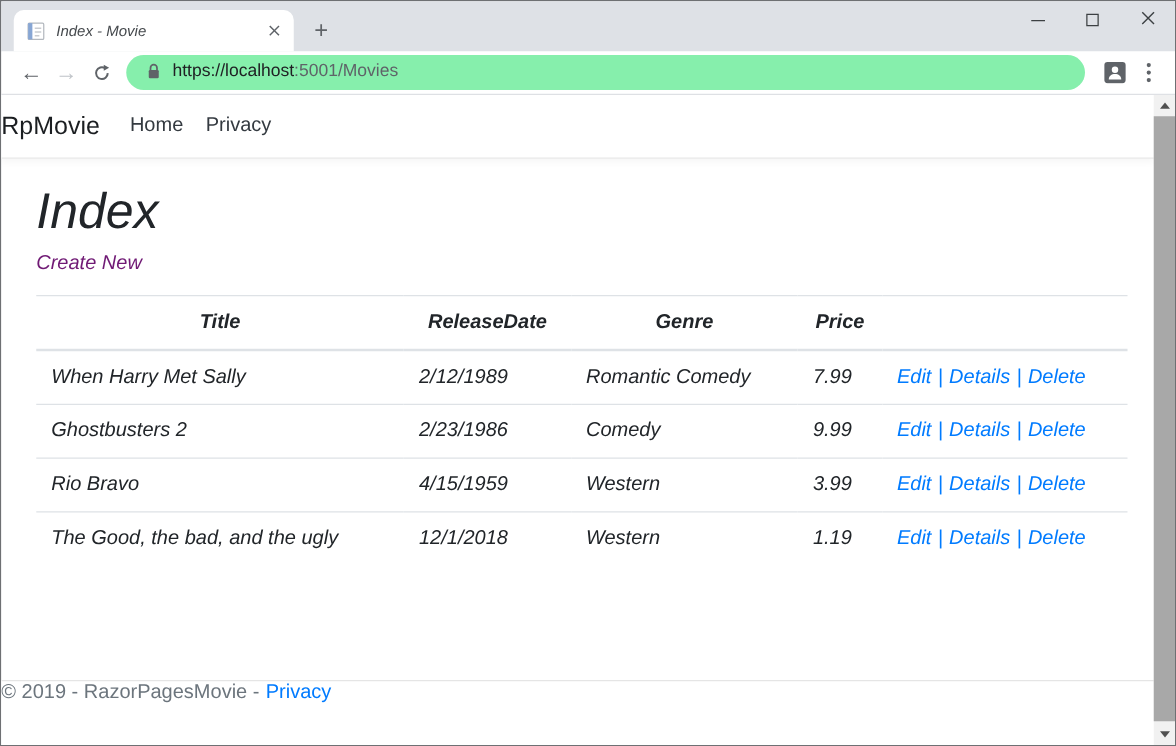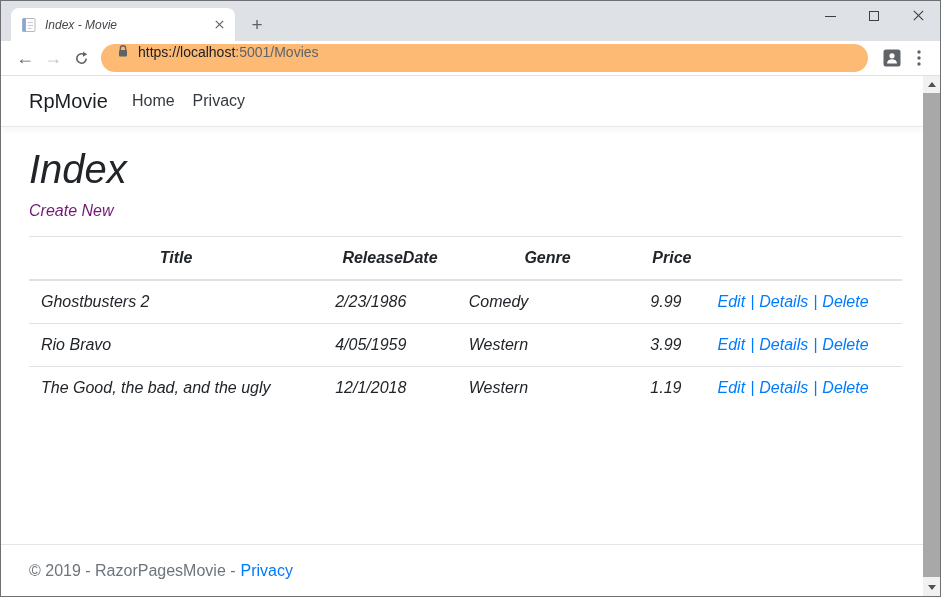--- a/index.html
+++ b/index.html
@@ -55,24 +55,24 @@
     padding: 0 8px 0 10px;
   }
   .navbtn {
     width: 28px; height: 28px; display: flex; align-items: center; justify-content: center;
     font-size: 18px; line-height: 1; flex: 0 0 auto;
   }
   .navbtn.back { color: #5f6368; }
   .navbtn.forward { color: #c0c4c9; }
   .navbtn.reload { margin-right: 6px; }
   .addressbar {
-    flex: 1; height: 28px; background: #fdba74;
+    flex: 1; height: 28px; background: #86efac;
     border-radius: 14px;
-    display: flex; align-items: flex-start;
-    padding: 0 14px;
+    display: flex; align-items: flex-end;
+    padding: 8px 14px;
     margin-right: 10px;
   }
   .lock { width: 12px; height: 14px; margin: 0 9px 0 2px; flex: 0 0 auto; }
   .url { font-size: 14px; white-space: nowrap; }
   .url .origin { color: #202124; }
   .url .path { color: #5f6368; }
   .profile-btn { width: 28px; height: 28px; display: flex; align-items: center; justify-content: center; flex: 0 0 auto; }
   .menu-btn { width: 26px; height: 28px; display: flex; align-items: center; justify-content: center; flex: 0 0 auto; }
 
   
@@ -80,21 +80,20 @@
     position: relative;
     height: 520px;
     background: #fff;
   }
   .navbar {
     height: 51px;
     background: #fff;
     border-bottom: 1px solid #e7e7e7;
     box-shadow: 0 3px 6px rgba(0,0,0,0.04);
     display: flex; align-items: center;
-    padding-left: 28px;
     margin-right: 17px;
   }
   .brand { font-size: 20px; color: #1b1e21; text-decoration: none; margin-right: 24px; }
   .nav-link { font-size: 16px; color: #343a40; text-decoration: none; margin-right: 18px; }
 
   .content { padding: 18px 25px 0 28px; margin-right: 13px; font-style: italic; }
   h1.page-title { font-size: 40px; font-weight: 500; color: #212529; line-height: 1.2; margin-bottom: 9px; }
   a.create-link { font-size: 16px; color: #701a75; text-decoration: none; display: inline-block; margin-bottom: 16px; }
 
   table.movies { width: 100%; border-collapse: collapse; table-layout: fixed; font-size: 16px; color: #212529; }
@@ -115,22 +114,21 @@
   .col-price { width: 7.7%; }
   .col-actions { width: 22.5%; }
   td.actions a { color: #007bff; text-decoration: none; }
   td.actions .sep { color: #007bff; margin: 0 5px; }
 
   .footer {
     position: absolute; left: 0; right: 17px; bottom: 0;
     height: 52px;
     border-top: 1px solid #e5e5e5;
     background: #fff;
-    display: flex; align-items: center;
-    padding-left: 28px;
+    display: flex; 
     font-size: 16px; color: #6c757d;
     white-space: nowrap;
   }
   .footer a { color: #007bff; text-decoration: none; margin-left: 5px; }
 
   
   .scrollbar {
     position: absolute; top: 0; right: 0;
     width: 17px; height: 100%;
     background: #f1f1f1;
@@ -243,29 +241,36 @@
           <tr>
             <th>Title</th>
             <th>ReleaseDate</th>
             <th>Genre</th>
             <th>Price</th>
             <th></th>
           </tr>
         </thead>
         <tbody>
           <tr>
+            <td>When Harry Met Sally</td>
+            <td>2/12/1989</td>
+            <td>Romantic Comedy</td>
+            <td>7.99</td>
+            <td class="actions"><a href="#">Edit</a><span class="sep">|</span><a href="#">Details</a><span class="sep">|</span><a href="#">Delete</a></td>
+          </tr>
+          <tr>
             <td>Ghostbusters 2</td>
             <td>2/23/1986</td>
             <td>Comedy</td>
             <td>9.99</td>
             <td class="actions"><a href="#">Edit</a><span class="sep">|</span><a href="#">Details</a><span class="sep">|</span><a href="#">Delete</a></td>
           </tr>
           <tr>
             <td>Rio Bravo</td>
-            <td>4/05/1959</td>
+            <td>4/15/1959</td>
             <td>Western</td>
             <td>3.99</td>
             <td class="actions"><a href="#">Edit</a><span class="sep">|</span><a href="#">Details</a><span class="sep">|</span><a href="#">Delete</a></td>
           </tr>
           <tr>
             <td>The Good, the bad, and the ugly</td>
             <td>12/1/2018</td>
             <td>Western</td>
             <td>1.19</td>
             <td class="actions"><a href="#">Edit</a><span class="sep">|</span><a href="#">Details</a><span class="sep">|</span><a href="#">Delete</a></td>

